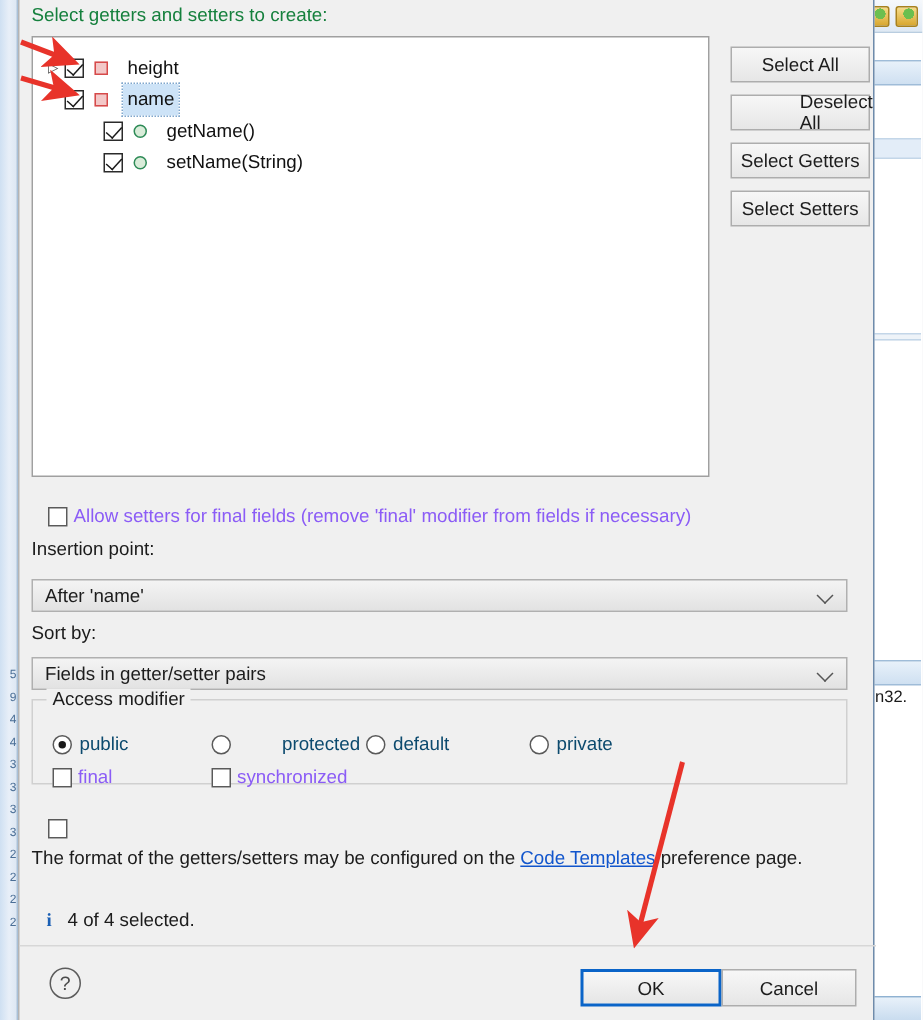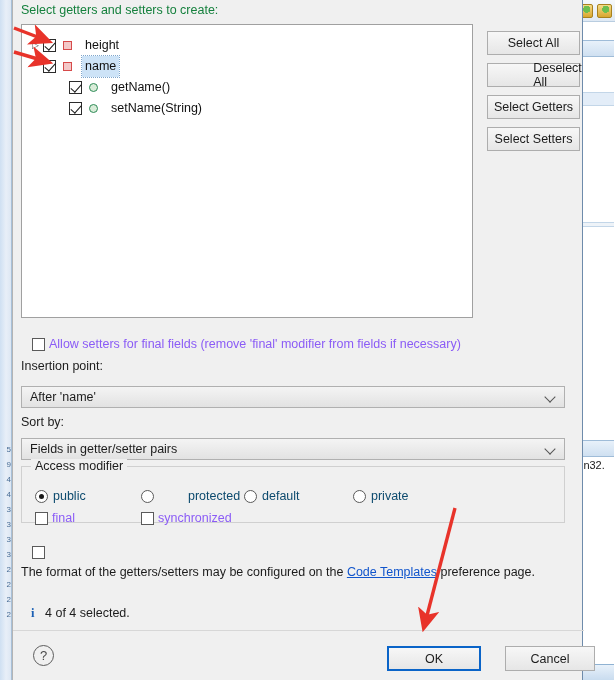--- a/index.html
+++ b/index.html
@@ -203,21 +203,21 @@
   }
 
   #ok-button {
     position: absolute; left: 374px; top: 646px; width: 94px; height: 25px;
     background: linear-gradient(to bottom,#f7f7f7,#e6e6e6);
     border: 2px solid #0a64c8;
     font-size: 12.5px; color: #1c1c1c;
     display: flex; align-items: center; justify-content: center; cursor: pointer;
   }
   #cancel-button {
-    position: absolute; left: 492px; top: 646px; width: 90px; height: 25px;
+    position: absolute; left: 468px; top: 646px; width: 90px; height: 25px;
     background: linear-gradient(to bottom,#f7f7f7,#e6e6e6);
     border: 1px solid #adadad;
     font-size: 12.5px; color: #1c1c1c;
     display: flex; align-items: center; justify-content: center; cursor: pointer;
   }
 
   
   #annotations { position: absolute; inset: 0; pointer-events: none; }
 </style>
 </head>

